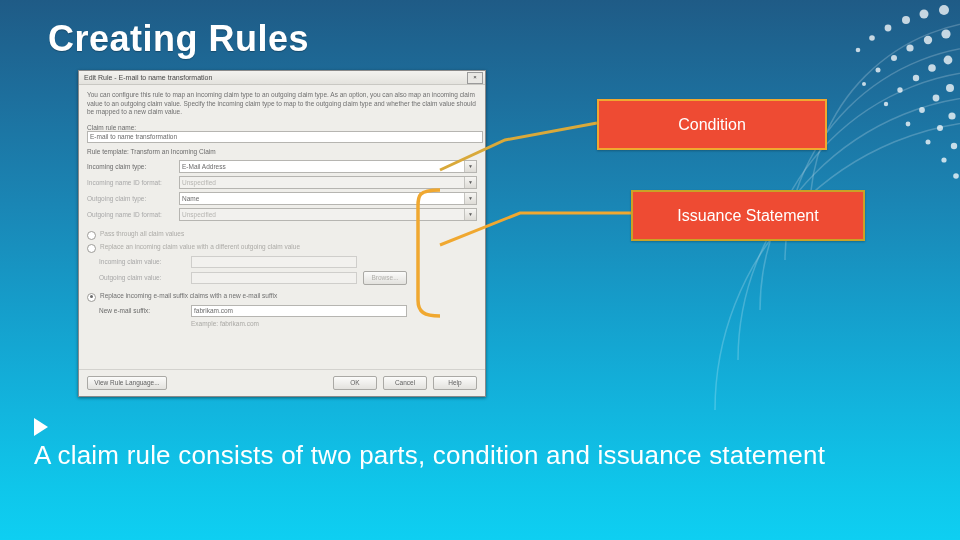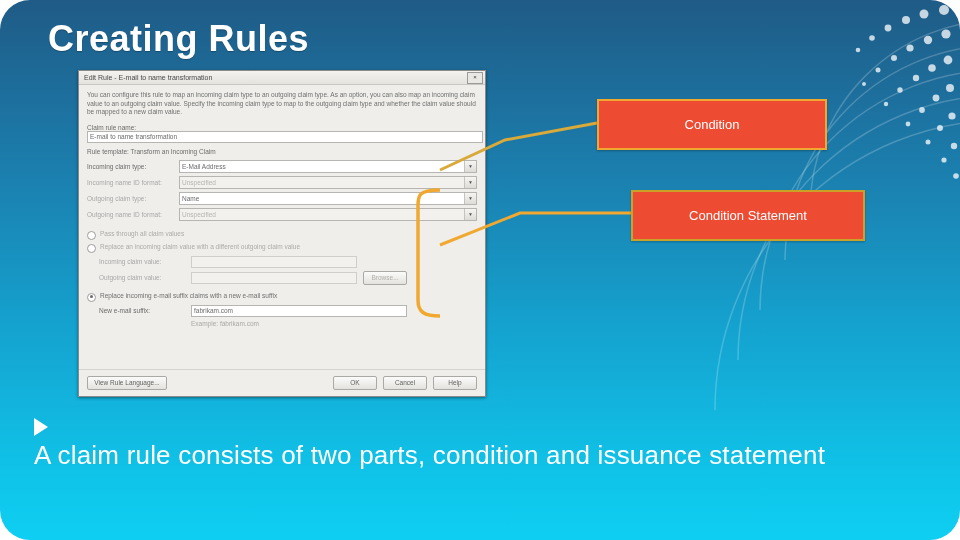--- a/index.html
+++ b/index.html
@@ -9,21 +9,20 @@
   }
   body {
     font-family: "Liberation Sans", sans-serif;
   }
   #slide {
     position: relative;
     width: 960px;
     height: 540px;
     overflow: hidden;
     background: linear-gradient(to bottom, #1f5b86 0%, #1d6f9d 18%, #1a86b5 38%, #159fcc 58%, #12b5de 76%, #0fc6ea 90%, #0ecff2 100%);
-    border-radius: 30px;
   }
   
   .dots {
     position: absolute;
     top: 0;
     right: 0;
     width: 200px;
     height: 200px;
     pointer-events: none;
   }
@@ -222,21 +221,21 @@
     color: #a9a8a4;
     padding-left: 104px;
     margin-top: 2px;
   }
 
   
   .callout {
     position: absolute;
     background: #ee4b33;
     color: #ffffff;
-    font-size: 13px;
+    font-size: 16px;
     display: flex;
     align-items: center;
     justify-content: center;
     text-align: center;
     box-shadow: 0 1px 2px rgba(0,0,0,0.25);
   }
   #callout-condition {
     left: 597px;
     top: 99px;
     width: 226px;
@@ -442,21 +441,21 @@
     <path d="M597,123 L505,140 L440,170" fill="none" stroke="#d9a93a" stroke-width="3"></path>
 
     <path d="M631,213 L520,213 L440,245" fill="none" stroke="#f0a830" stroke-width="3"></path>
     <path d="M440,190 C418,190 418,196 418,206 L418,300 C418,312 424,316 440,316" fill="none" stroke="#f0a830" stroke-width="3.5"></path>
   </svg>
 
   <div class="callout" id="callout-condition">
     <span>Condition</span>
   </div>
   <div class="callout" id="callout-issuance">
-    <span>Condition Statement</span>
+    <span>Issuance Statement</span>
   </div>
 
   <div class="bullet-wrap">
     <div class="bullet-tri"></div>
     <div class="bullet-text">A claim rule consists of two parts, condition and issuance statement</div>
   </div>
 
 </div>
 
 </body></html>

